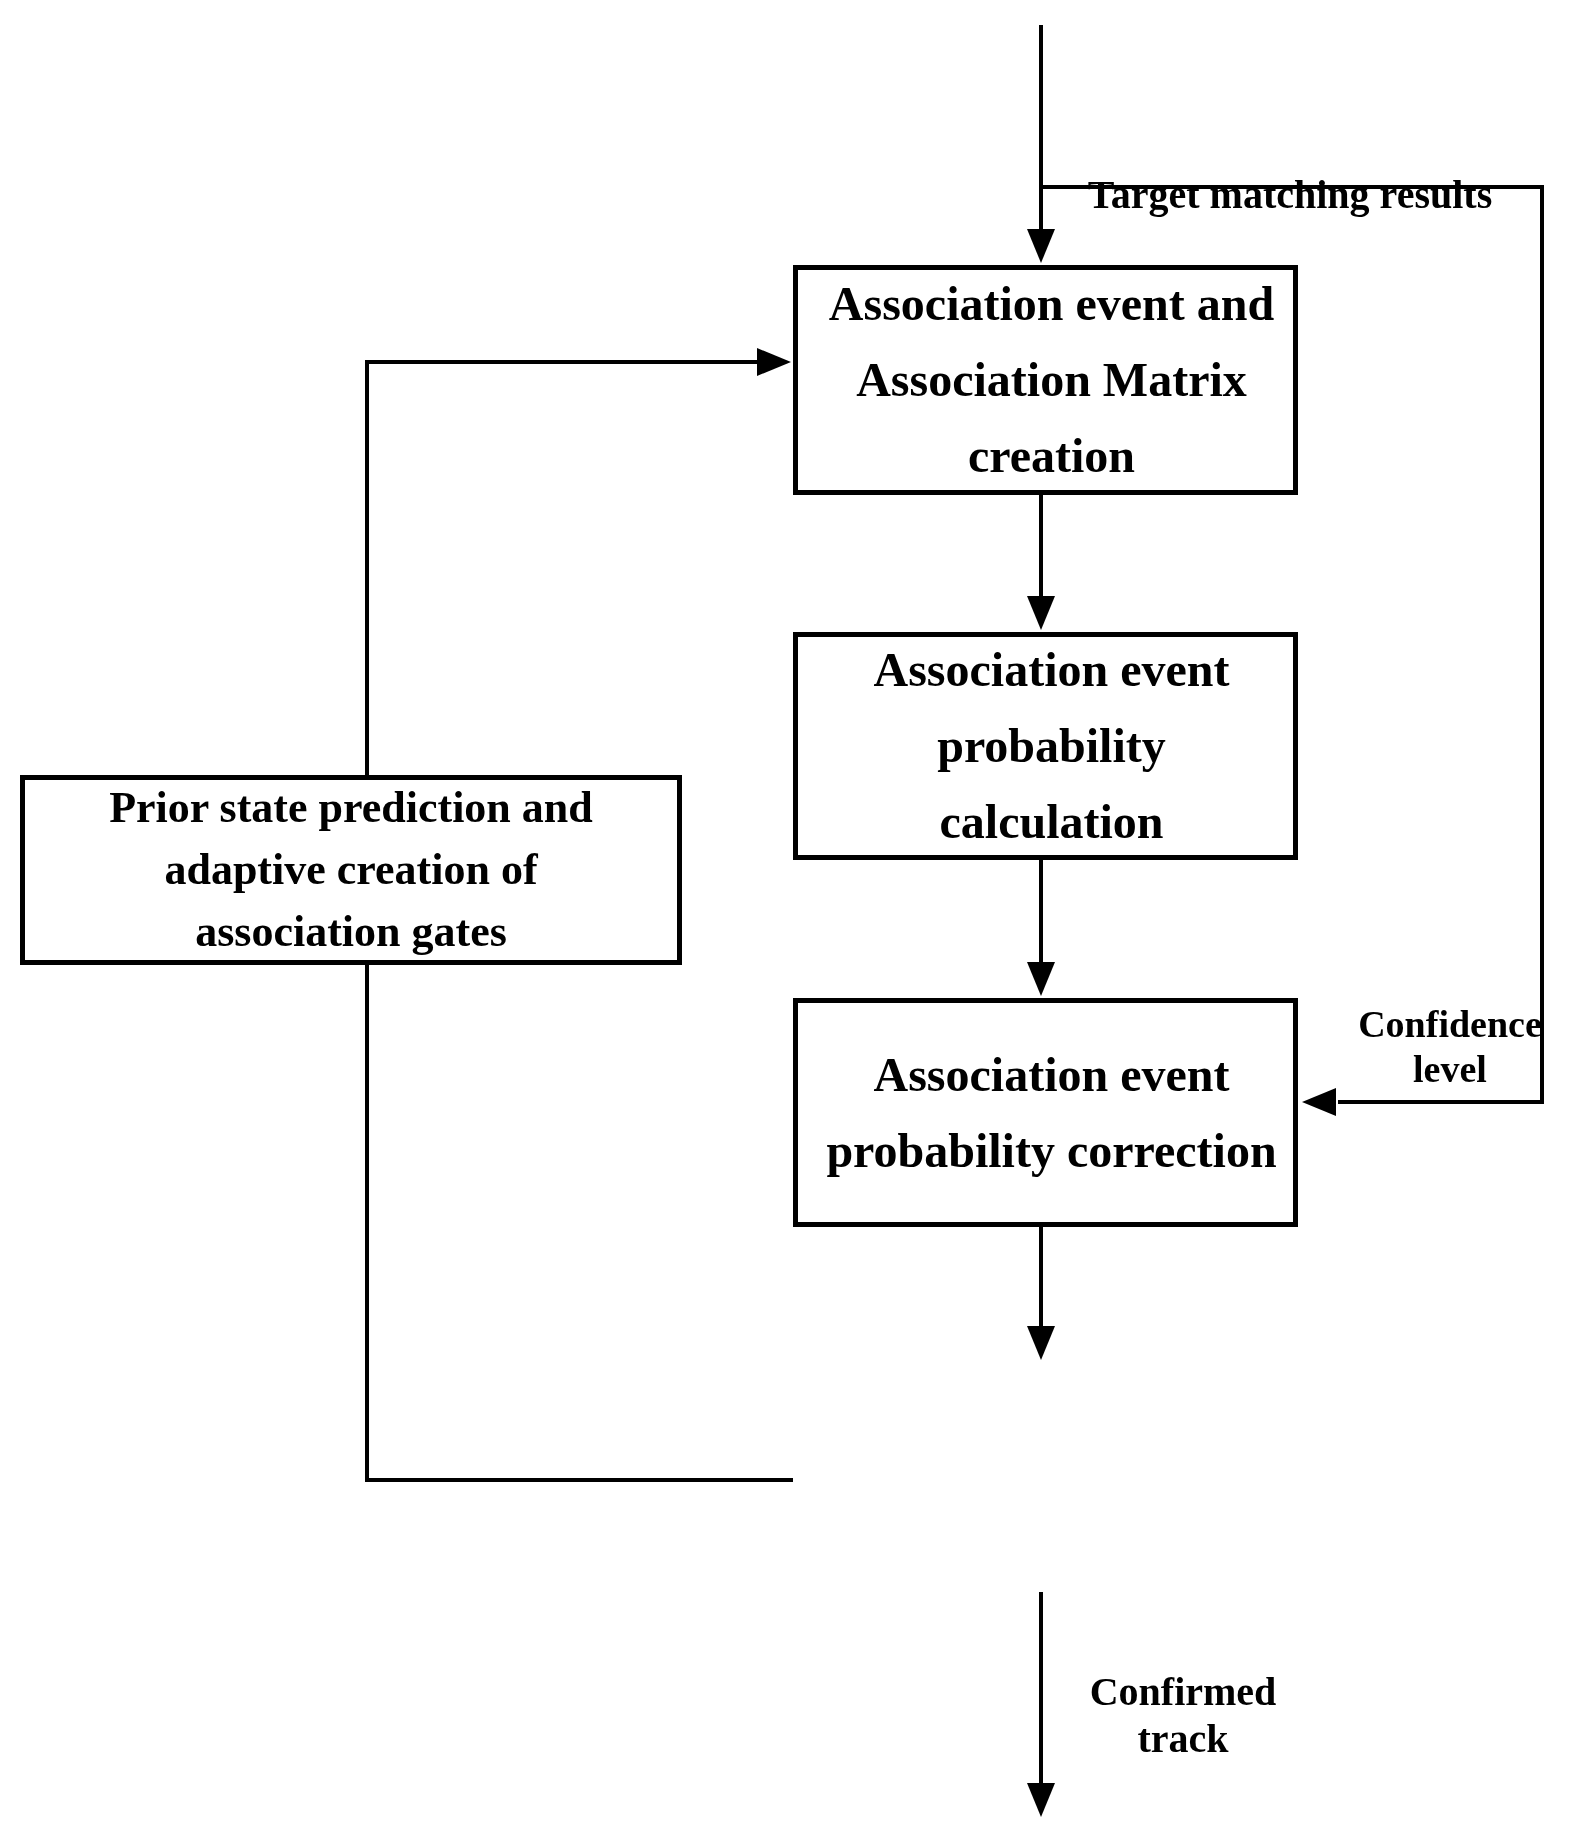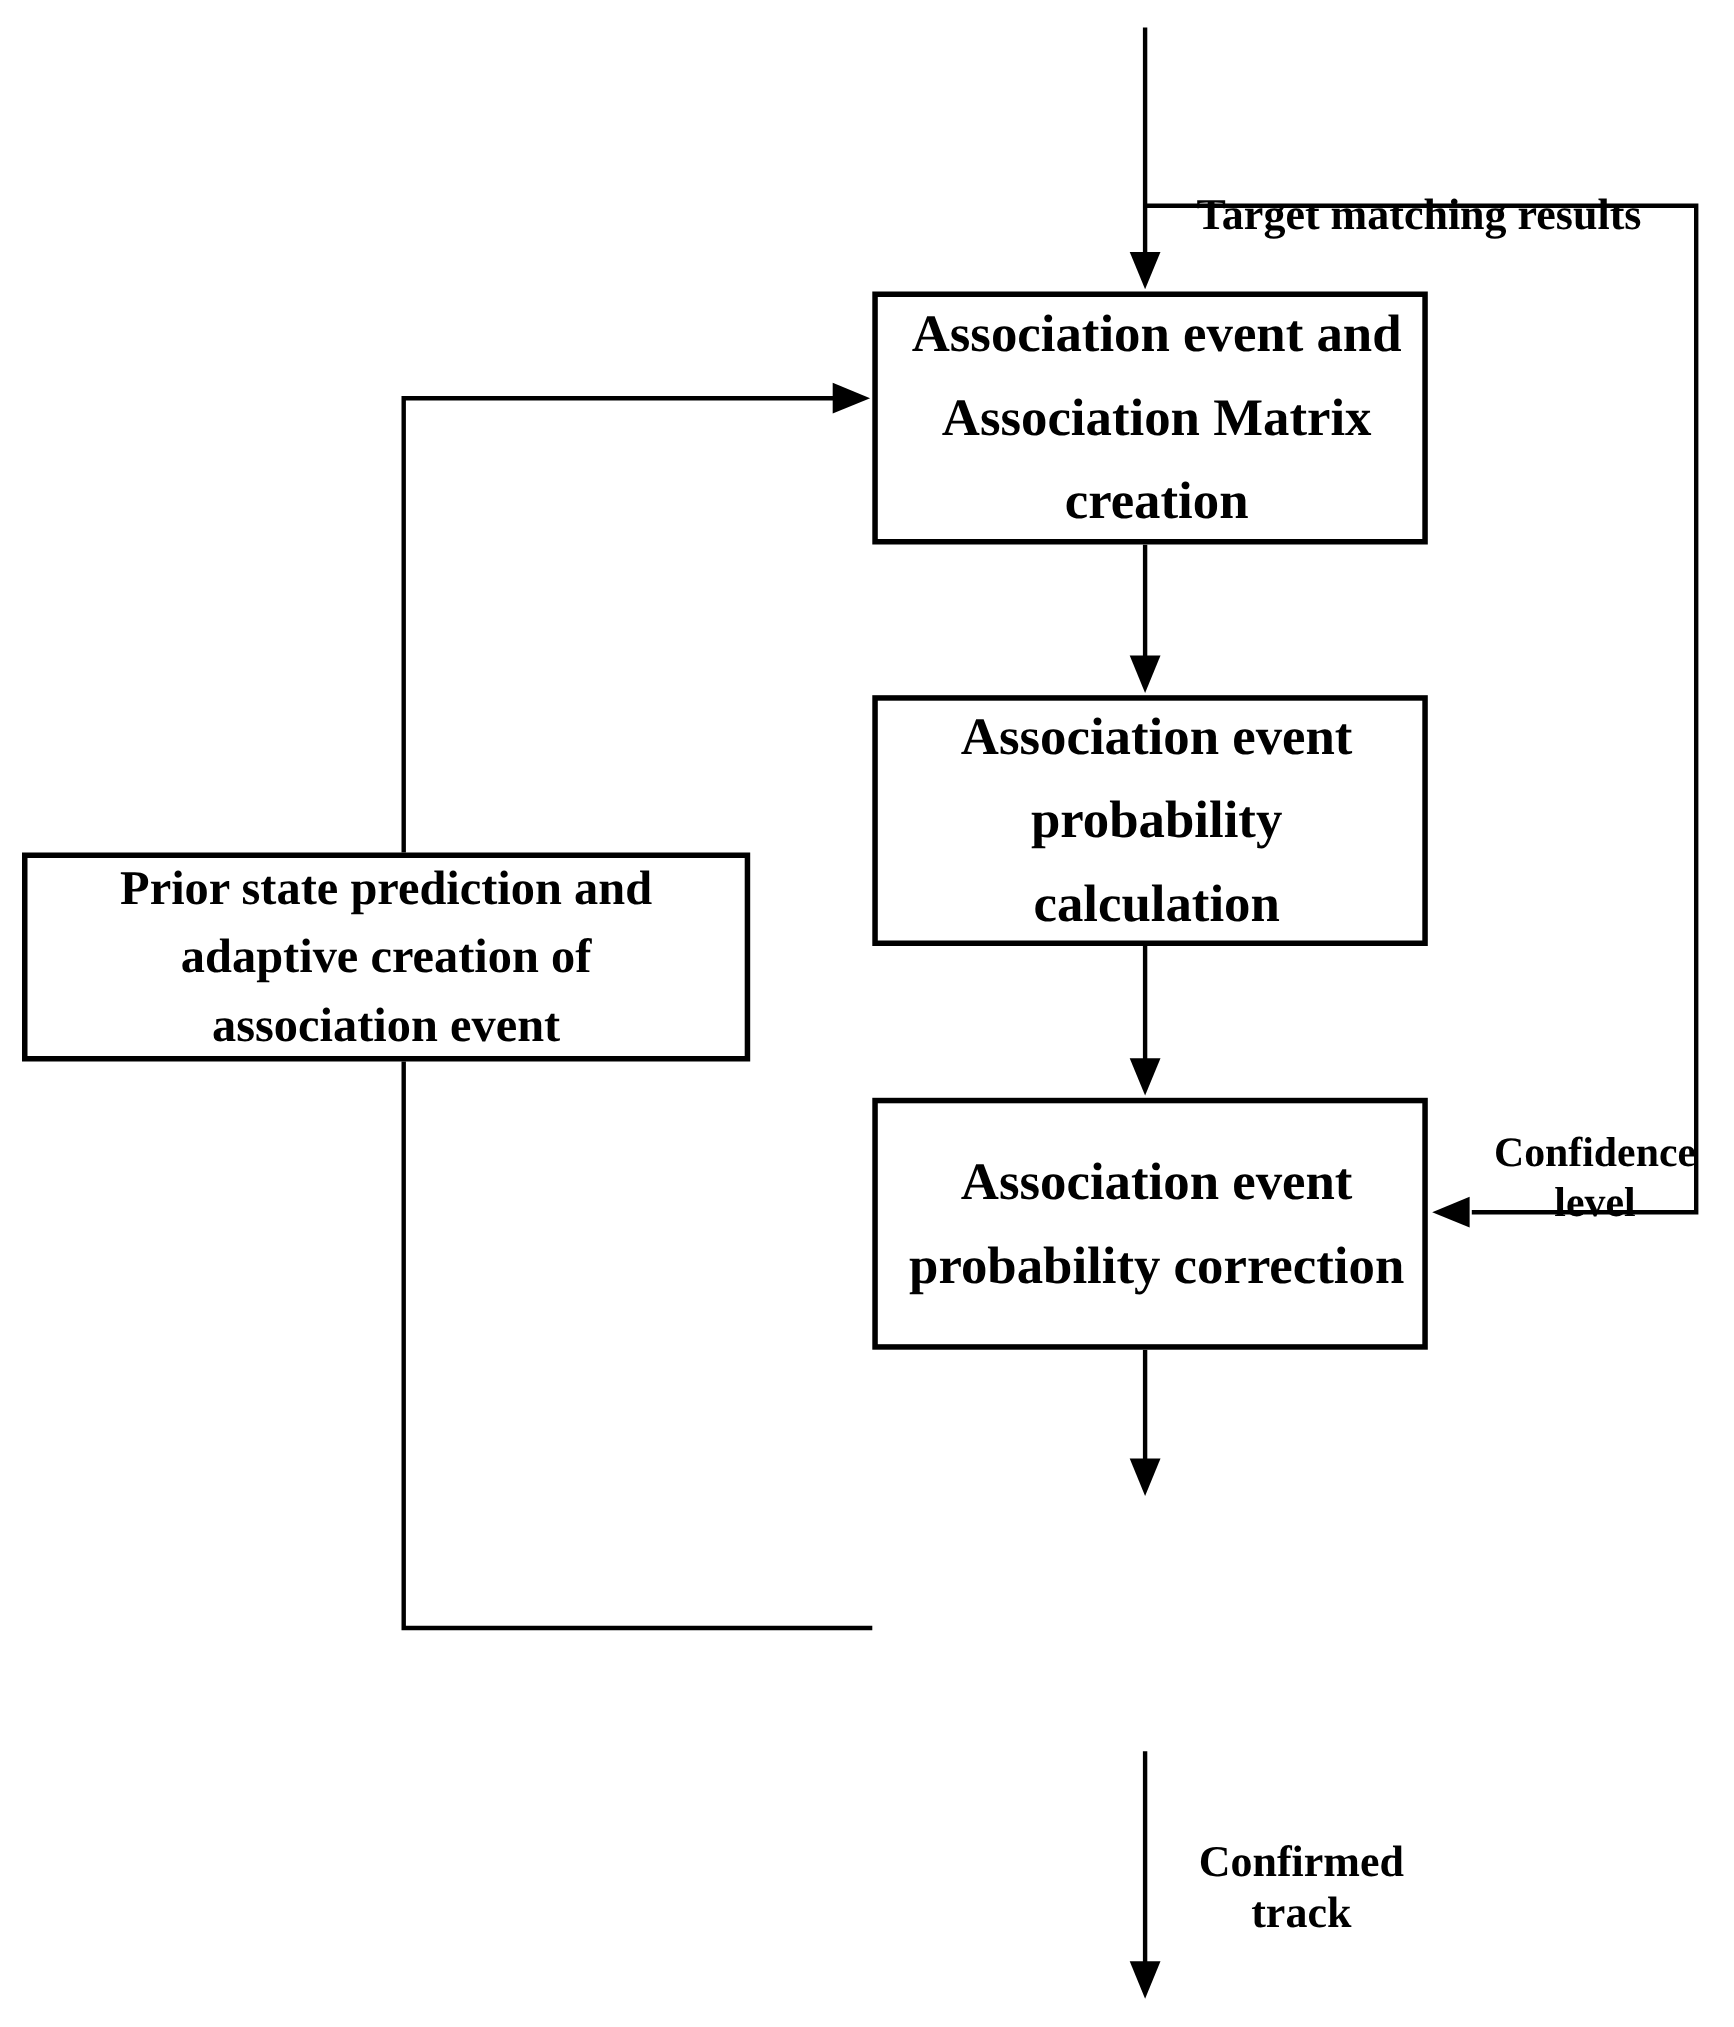--- a/index.html
+++ b/index.html
@@ -64,21 +64,20 @@
     line-height: 46px;
     white-space: nowrap;
     margin-top: 46px;
   }
   .lbl-confidence {
     left: 1348px;
     top: 1002px;
     width: 204px;
     font-size: 38px;
     line-height: 45px;
-    margin-top: 24px;
   }
   .lbl-confirmed {
     left: 1078px;
     top: 1668px;
     width: 210px;
     font-size: 40px;
     line-height: 47px;
   }
 </style>
 </head>
@@ -117,21 +116,21 @@
   <div class="node main" style="top:632px;height:228px;">Association event
 probability
 calculation</div>
 
   <div class="node main" style="top:998px;height:229px;">Association event
 probability correction</div>
 
 
   <div class="node side">Prior state prediction and
 adaptive creation of
-association event</div>
+association gates</div>
 
   <div class="edge-label lbl-target">Target matching results</div>
 
   <div class="edge-label lbl-confidence">Confidence
 level</div>
 
   <div class="edge-label lbl-confirmed">Confirmed
 track</div>
 
 </div>

